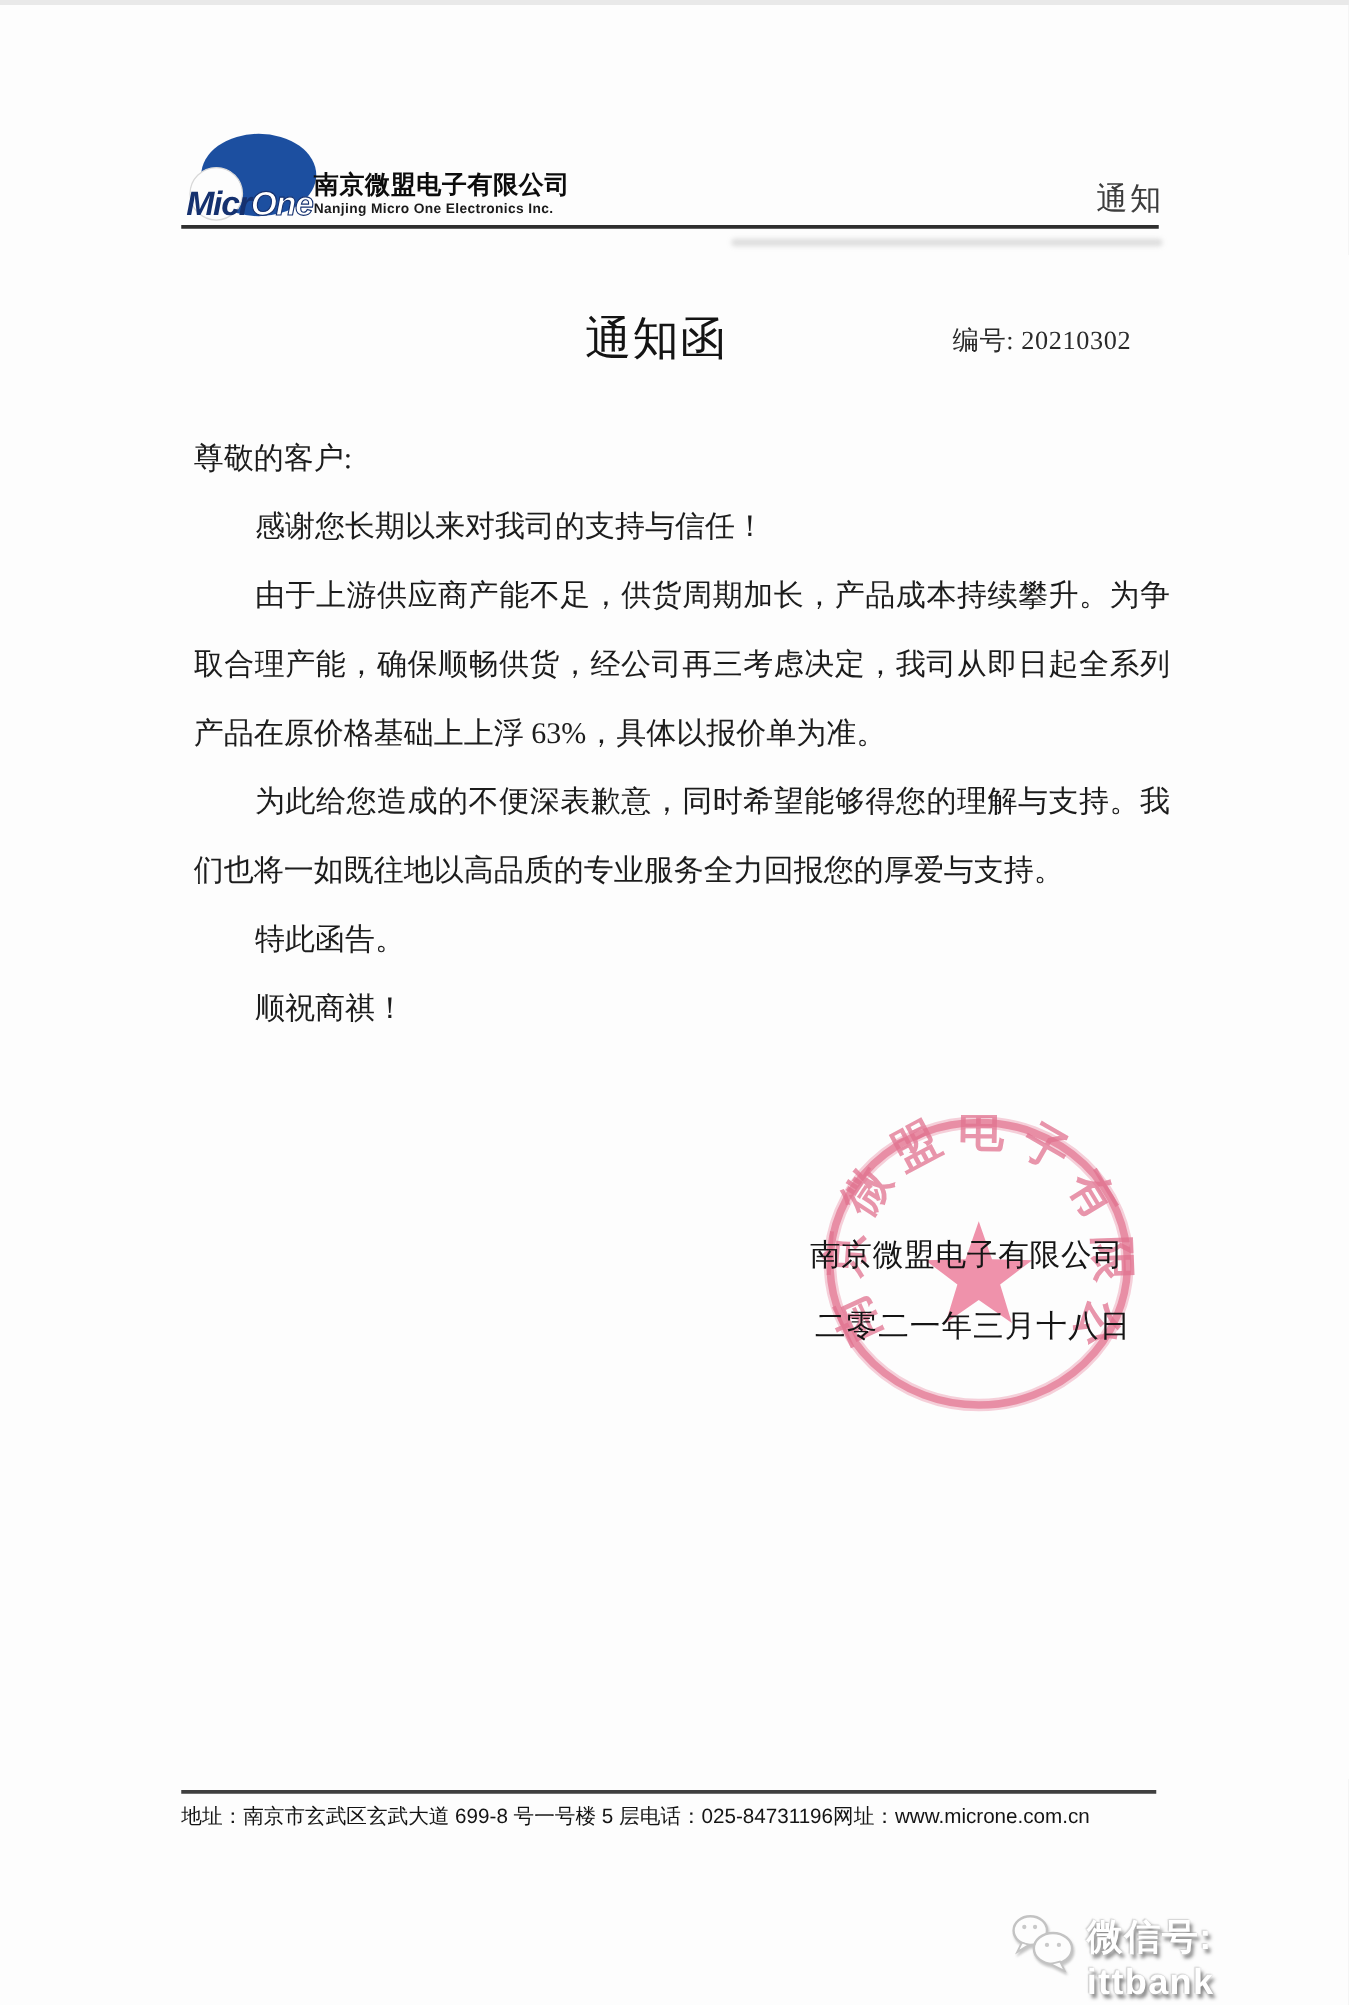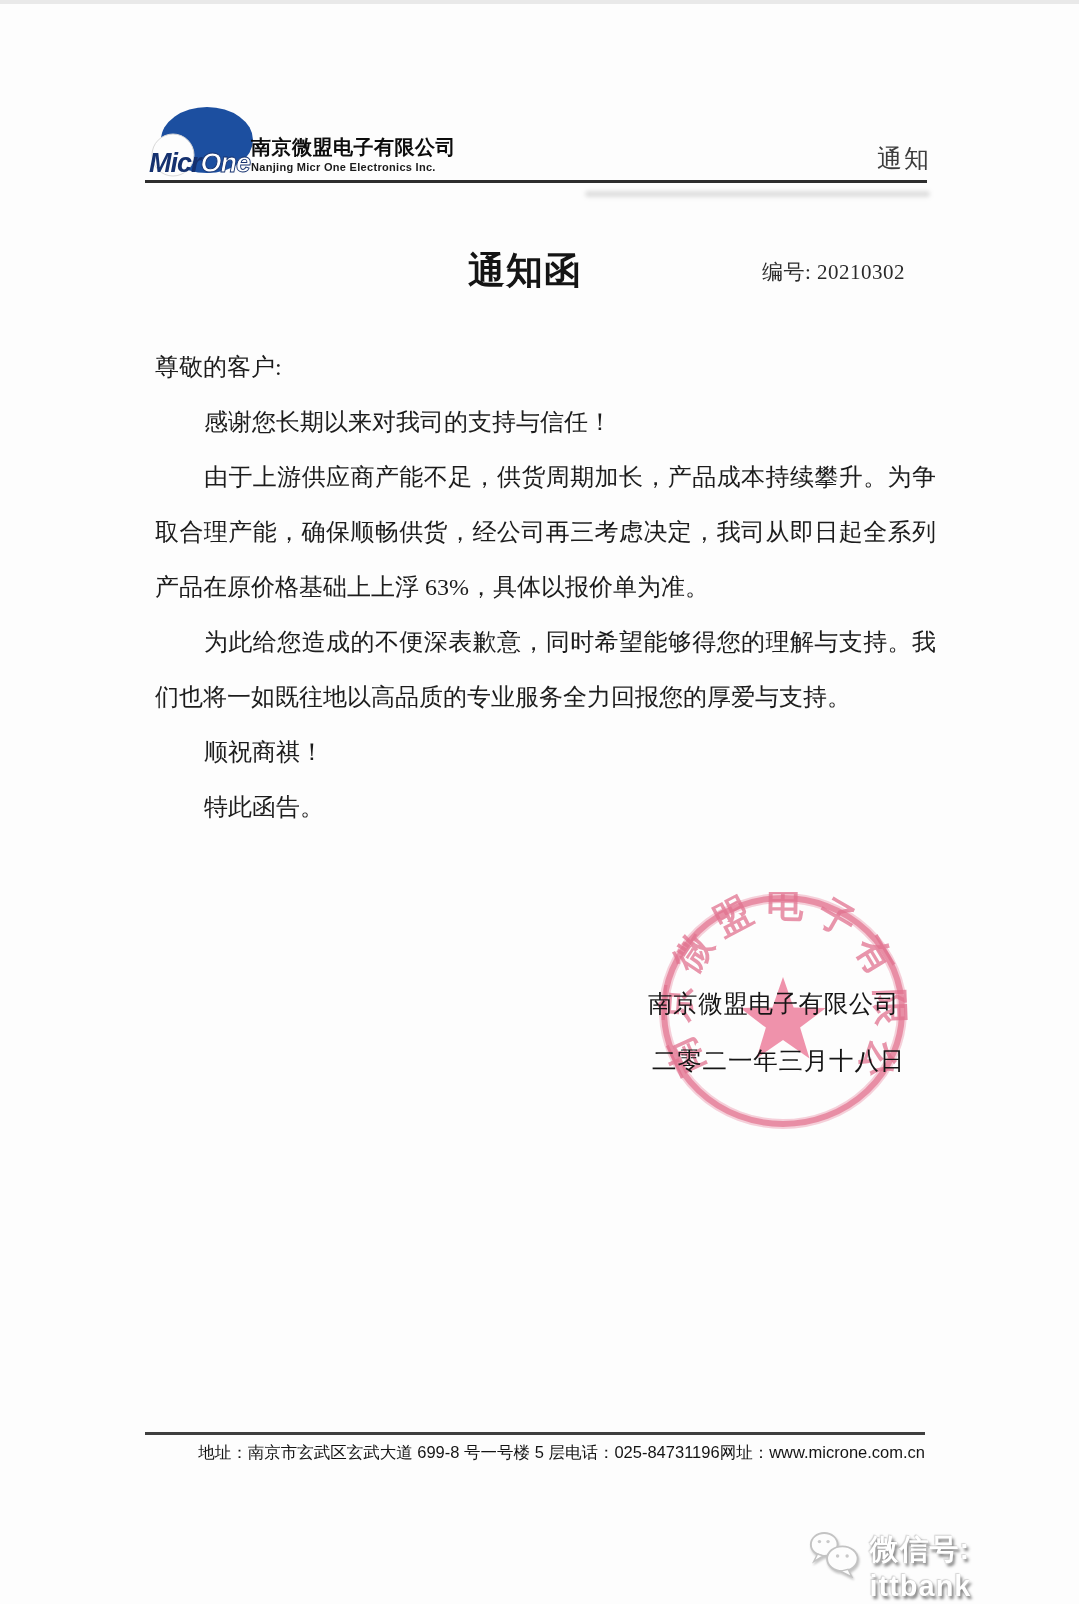--- a/index.html
+++ b/index.html
@@ -35,21 +35,21 @@
     background:#2e2e2e;
   }
   #header-smudge{
     left:585px;top:187px;width:345px;height:6px;
     background:rgba(110,110,110,0.22);filter:blur(2px);border-radius:3px;
   }
 
   
   #title{
     left:468px;top:242px;
-    font-size:37px;font-weight:700;letter-spacing:1px;color:#141414;
+    font-size:37px;font-weight:400;letter-spacing:1px;color:#141414;
   }
   #ref-no{
     left:762px;top:254px;
     font-size:21px;color:#2a2a2a;letter-spacing:0.5px;
   }
 
   
   #letter-body{
     left:155px;top:336px;width:781px;
   }
@@ -70,21 +70,21 @@
     left:652px;top:1040px;z-index:2;
     font-size:24.5px;letter-spacing:0.8px;color:#151515;
   }
 
   
   #footer-rule{
     left:145px;top:1428px;width:780px;height:3px;background:#3f3f3f;
   }
   #footer-row{
     left:145px;top:1438px;width:780px;
-    display:flex;justify-content:flex-end;align-items:center;
+    display:flex;justify-content:flex-start;align-items:center;
     font-family:"Liberation Sans","DejaVu Sans",sans-serif;
     font-size:16.5px;color:#141414;letter-spacing:0;
   }
 
   
   #watermark{
     left:808px;top:1526px;display:flex;align-items:flex-start;gap:8px;
   }
   #wechat-icon{filter:drop-shadow(1px 2px 1px rgba(150,150,150,0.55));}
   #watermark-label{
@@ -101,38 +101,38 @@
 <div id="page">
 
   <svg id="logo-mark" class="abs" viewBox="0 0 114 74" preserveAspectRatio="none">
     <ellipse cx="60" cy="36" rx="46" ry="33" fill="#1c4fa0"></ellipse>
     <circle cx="26" cy="51" r="21" fill="#fdfdfd" stroke="#d8d8d8" stroke-width="1"></circle>
     <text x="2" y="68" font-family="Liberation Sans, DejaVu Sans, sans-serif" font-size="27" font-weight="800" font-style="italic" letter-spacing="-1">
       <tspan fill="#15316f">Micr</tspan><tspan fill="#ffffff" stroke="#15316f" stroke-width="0.9">One</tspan>
     </text>
   </svg>
   <div id="company-cn" class="abs">南京微盟电子有限公司</div>
-  <div id="company-en" class="abs">Nanjing Micr One Electronics Inc.</div>
+  <div id="company-en" class="abs">Nanjing Micro One Electronics Inc.</div>
   <div id="doc-type" class="abs">通知</div>
   <div id="header-rule" class="abs"></div>
   <div id="header-smudge" class="abs"></div>
 
   <div id="title" class="abs">通知函</div>
   <div id="ref-no" class="abs">编号: 20210302</div>
 
   <div id="letter-body" class="abs">
       <div class="bline">尊敬的客户:</div>
       <div class="bline indent">感谢您长期以来对我司的支持与信任！</div>
       <div class="bline indent fill">由于上游供应商产能不足，供货周期加长，产品成本持续攀升。为争</div>
       <div class="bline fill">取合理产能，确保顺畅供货，经公司再三考虑决定，我司从即日起全系列</div>
       <div class="bline">产品在原价格基础上上浮 63%，具体以报价单为准。</div>
       <div class="bline indent fill">为此给您造成的不便深表歉意，同时希望能够得您的理解与支持。我</div>
       <div class="bline">们也将一如既往地以高品质的专业服务全力回报您的厚爱与支持。</div>
+      <div class="bline indent">特此函告。</div>
       <div class="bline indent">顺祝商祺！</div>
-      <div class="bline indent">特此函告。</div>
     </div>
 
   <svg id="stamp" class="abs" viewBox="0 0 250 238" preserveAspectRatio="none">
     <defs>
       <path id="stamp-arc" d="M 48,175 A 95,95 0 1 1 202,175" fill="none"></path>
     </defs>
     <ellipse cx="125" cy="119" rx="119" ry="113" fill="none" stroke="rgba(223,105,134,0.8)" stroke-width="6"></ellipse>
     <ellipse cx="125" cy="119" rx="119" ry="113" fill="none" stroke="rgba(236,150,172,0.45)" stroke-width="10"></ellipse>
     <text font-size="37" font-weight="600" fill="rgba(224,114,143,0.75)" font-family="Liberation Serif, DejaVu Serif, serif">
       <textPath href="#stamp-arc" startOffset="0" textLength="468" lengthAdjust="spacing">南京微盟电子有限公司</textPath>

